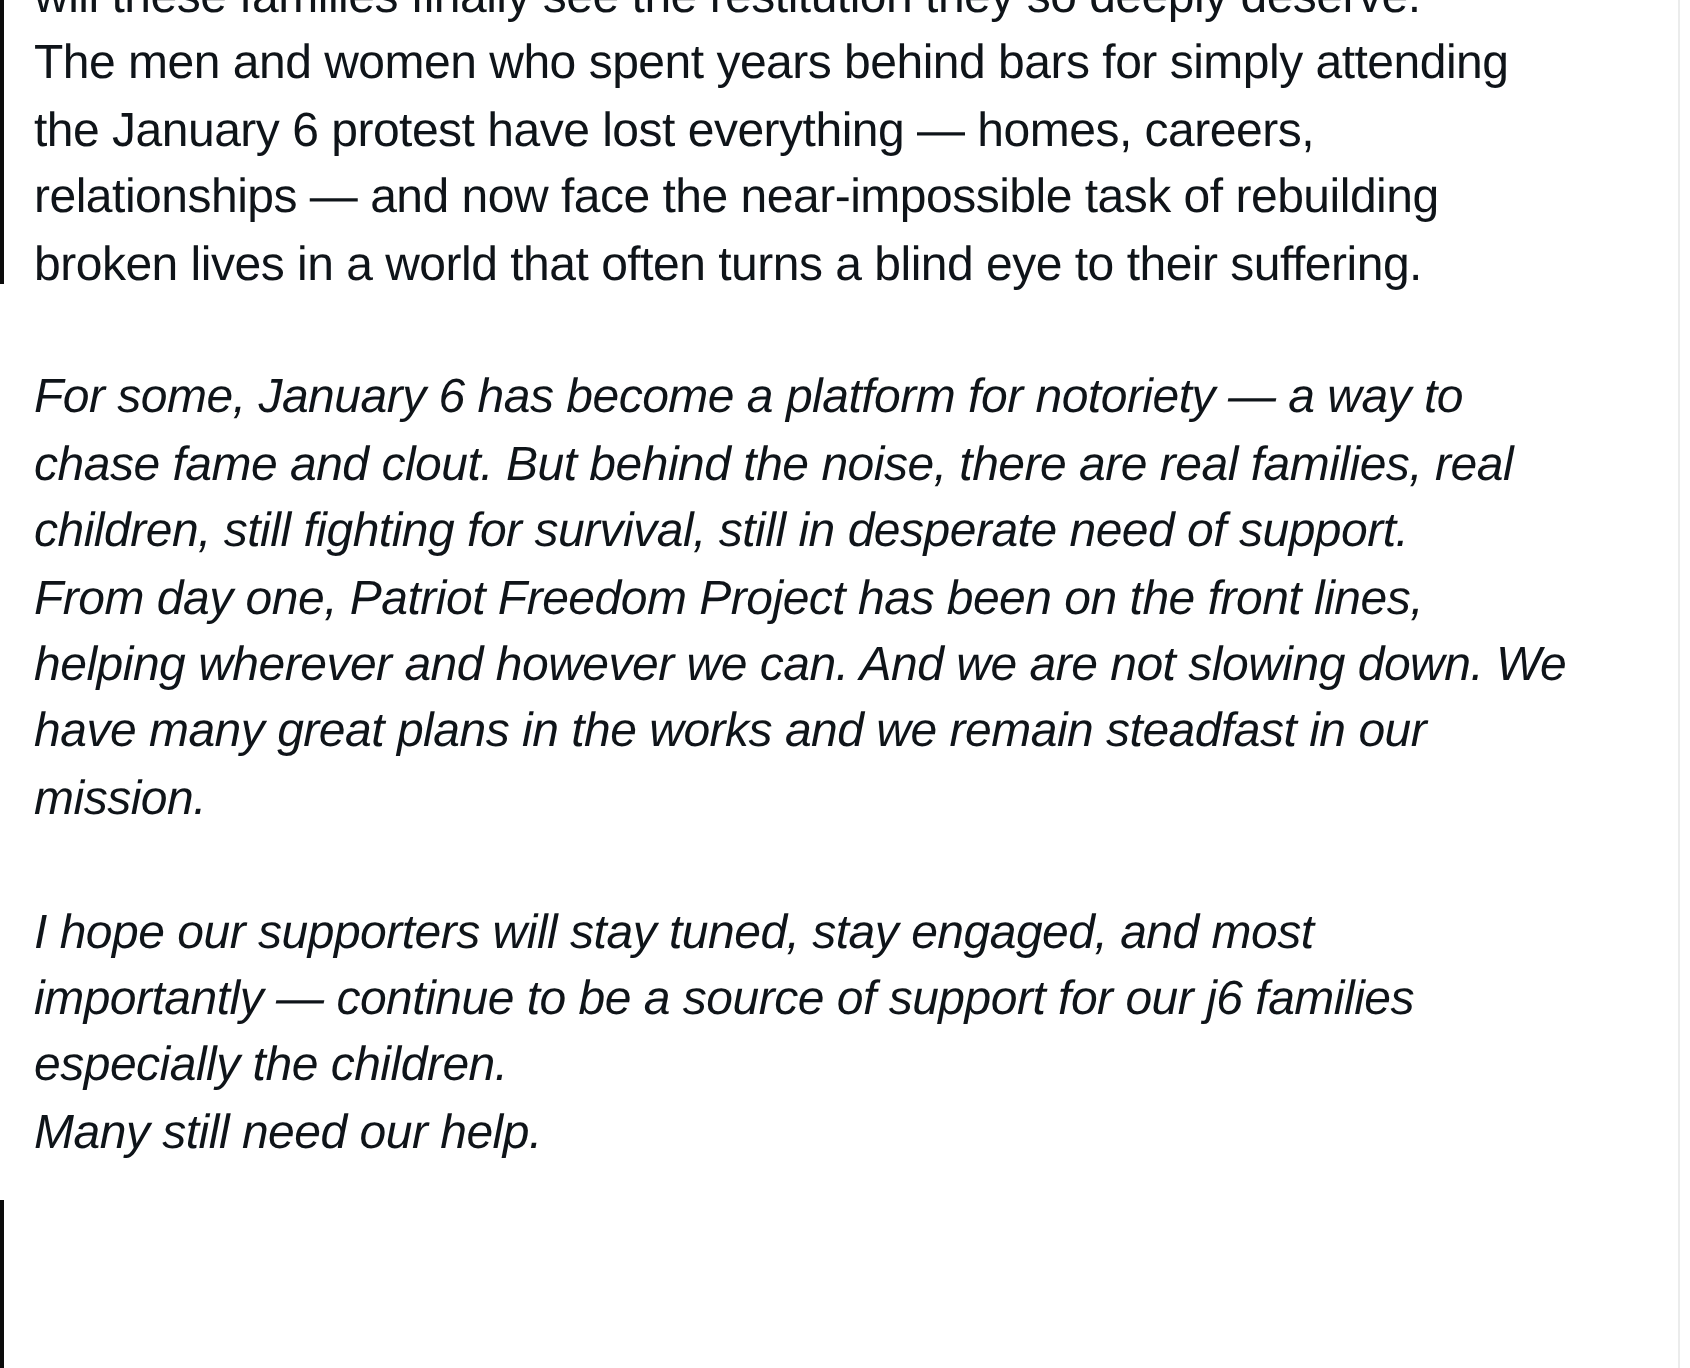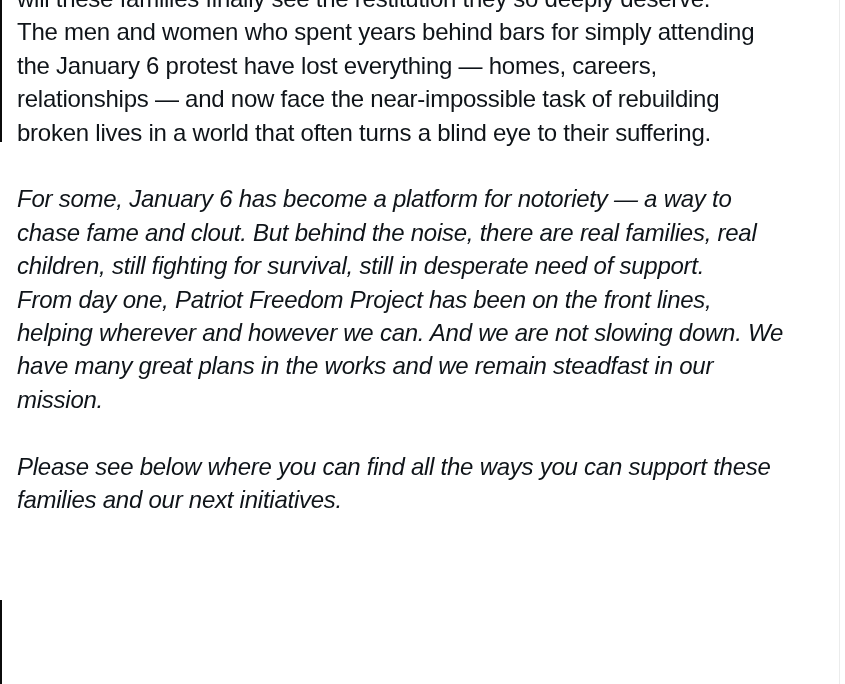--- a/index.html
+++ b/index.html
@@ -64,15 +64,17 @@
 the January 6 protest have lost everything — homes, careers,
 relationships — and now face the near-impossible task of rebuilding
 broken lives in a world that often turns a blind eye to their suffering.</p>
   <p class="para">For some, January 6 has become a platform for notoriety — a way to
 chase fame and clout. But behind the noise, there are real families, real
 children, still fighting for survival, still in desperate need of support.
 From day one, Patriot Freedom Project has been on the front lines,
 helping wherever and however we can. And we are not slowing down. We
 have many great plans in the works and we remain steadfast in our
 mission.</p>
-  <p class="para">Please see below where you can find all the ways you can support these
-families and our next initiatives.</p>
+  <p class="para">I hope our supporters will stay tuned, stay engaged, and most
+importantly — continue to be a source of support for our j6 families
+especially the children.
+Many still need our help.</p>
 </article>
 
 </body></html>

